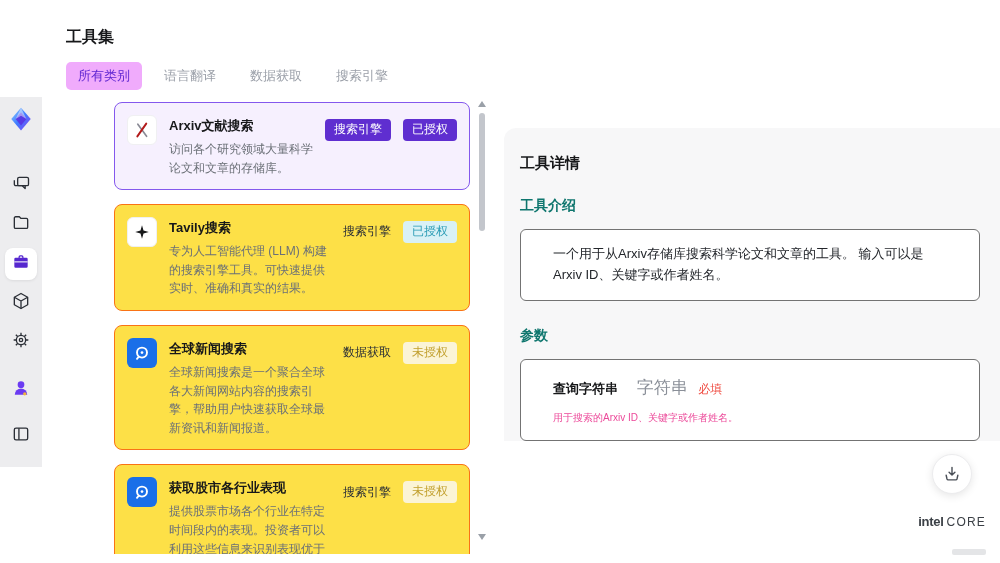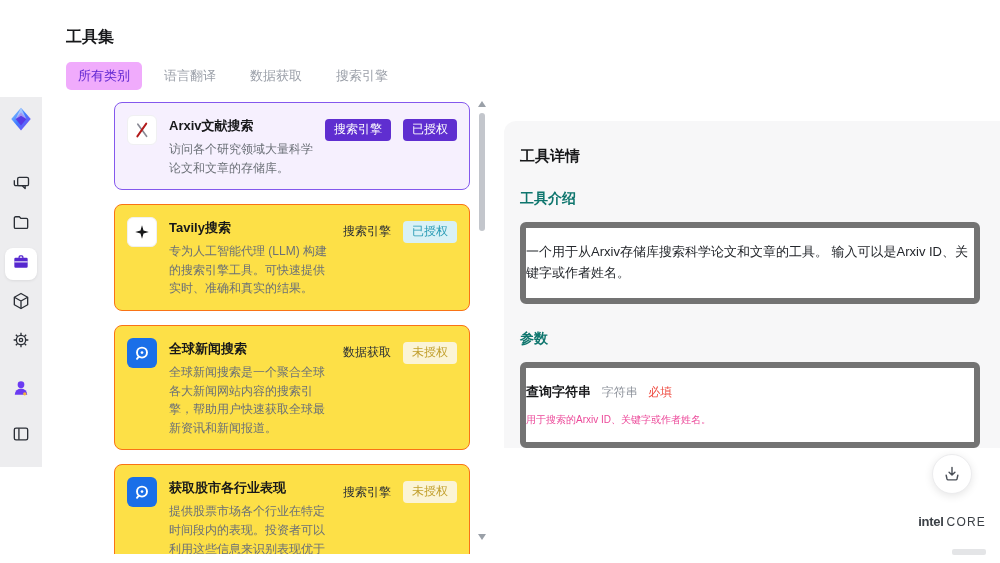--- a/index.html
+++ b/index.html
@@ -50,27 +50,27 @@
   .sb-up   { border-bottom:6px solid #9aa0a8; top:0; }
   .sb-down { border-top:6px solid #9aa0a8; bottom:0; }
   .sb-thumb { position:absolute; top:12px; left:1px; width:6px; height:118px;
     background:#c3c6cc; border-radius:3px; }
 
   
   .details { flex:1; background:#f7f7f8; margin:6px 0 0 6px; border-top-left-radius:12px;
     padding:18px 20px 0 16px; }
   .details-title { font-size:15px; font-weight:bold; color:#17181a; margin:8px 0 24px; }
   .section-head { font-size:14px; font-weight:bold; color:#0f766e; margin-bottom:14px; }
-  .info-box { background:#fff; border:6px solid #737373; border-radius:6px;
-    padding:14px 0; font-size:13px; color:#23262b; line-height:1.6; }
+  .info-box { background:#fff; border:1px solid #737373; border-radius:6px;
+    padding:14px 32px; font-size:13px; color:#23262b; line-height:1.6; }
   .params-head { margin-top:26px; }
   .param-box { margin-top:0; }
   .param-line { margin-bottom:9px; }
   .param-name { font-size:13px; font-weight:bold; color:#17181a; }
-  .param-type { font-size:12px; color:#8a8f98; margin-left:7px; }
+  .param-type { font-size:17px; color:#8a8f98; margin-left:15px; }
   .param-required { font-size:12px; color:#ef4d43; margin-left:7px; }
   .param-desc { font-size:10px; color:#ec4899; }
 
   
   .float-corner { position:absolute; right:14px; bottom:8px; display:flex;
     flex-direction:column; align-items:center; gap:20px; }
   .download-btn { width:40px; height:40px; border-radius:50%; background:#fff;
     border:1px solid #ececee; box-shadow:0 2px 8px rgba(0,0,0,.1);
     display:flex; align-items:center; justify-content:center; cursor:pointer; }
   .intel-logo { display:flex; align-items:baseline; gap:3px; color:#3b4046; }

